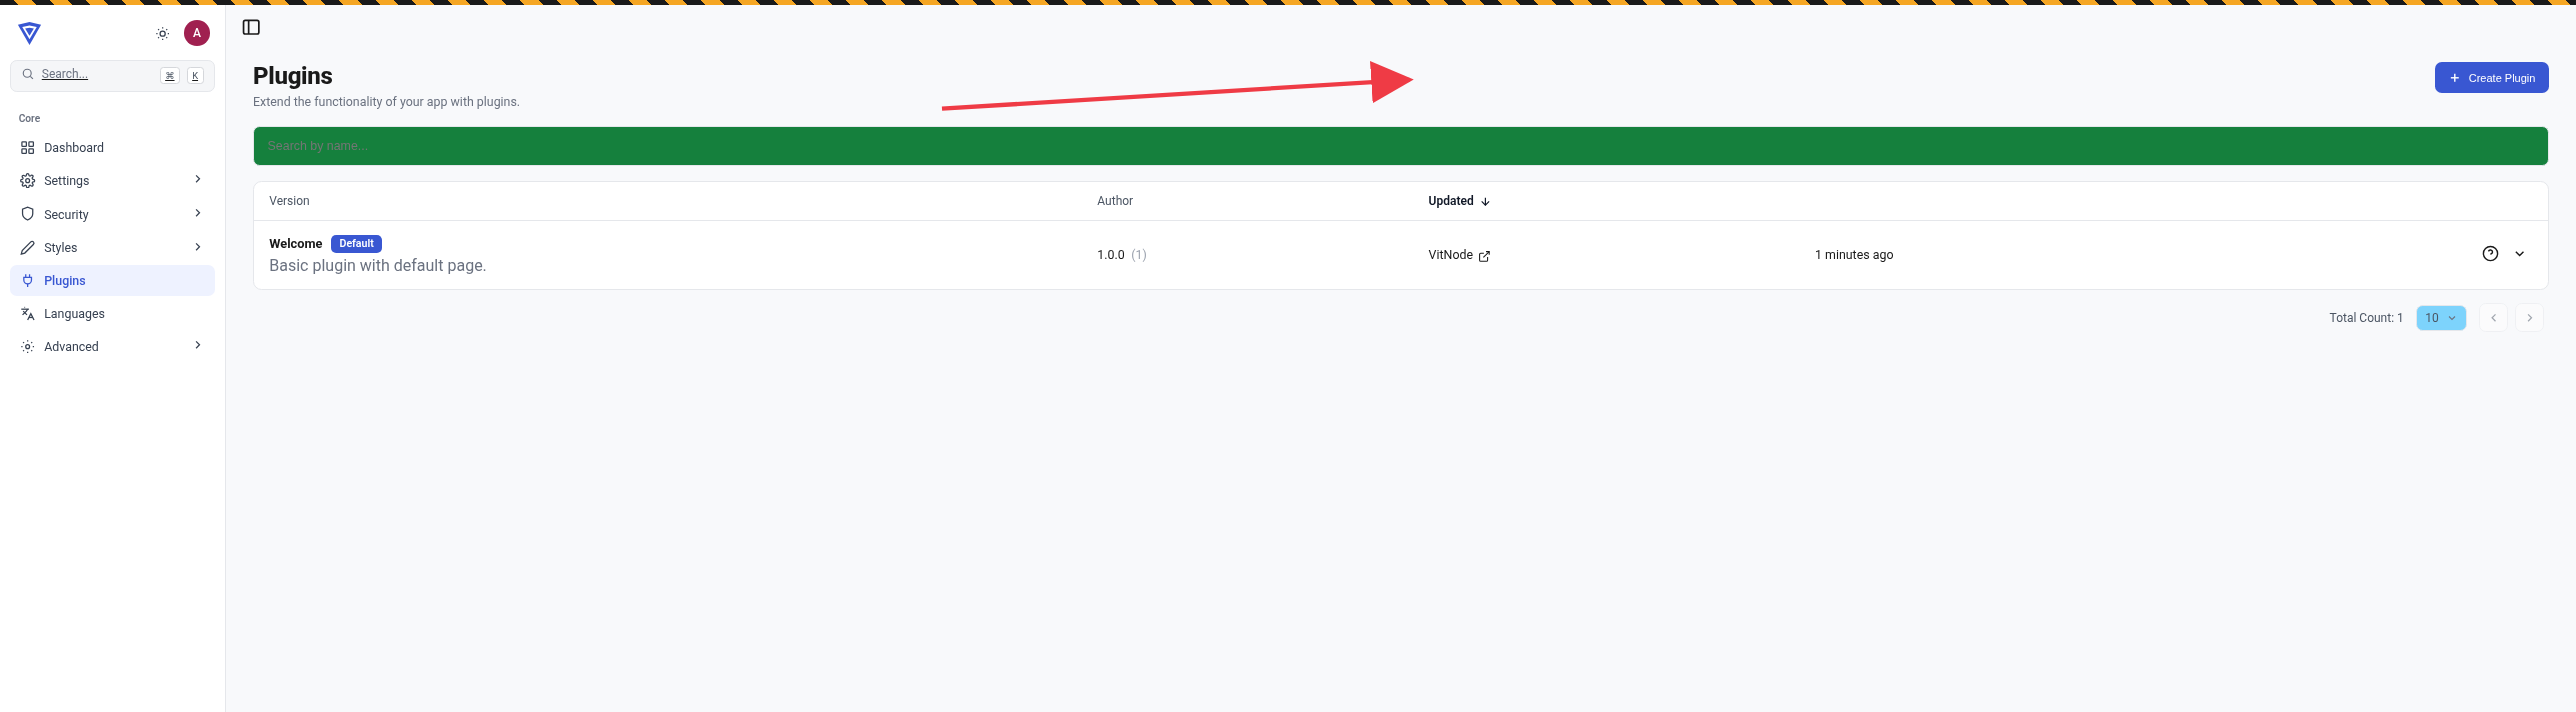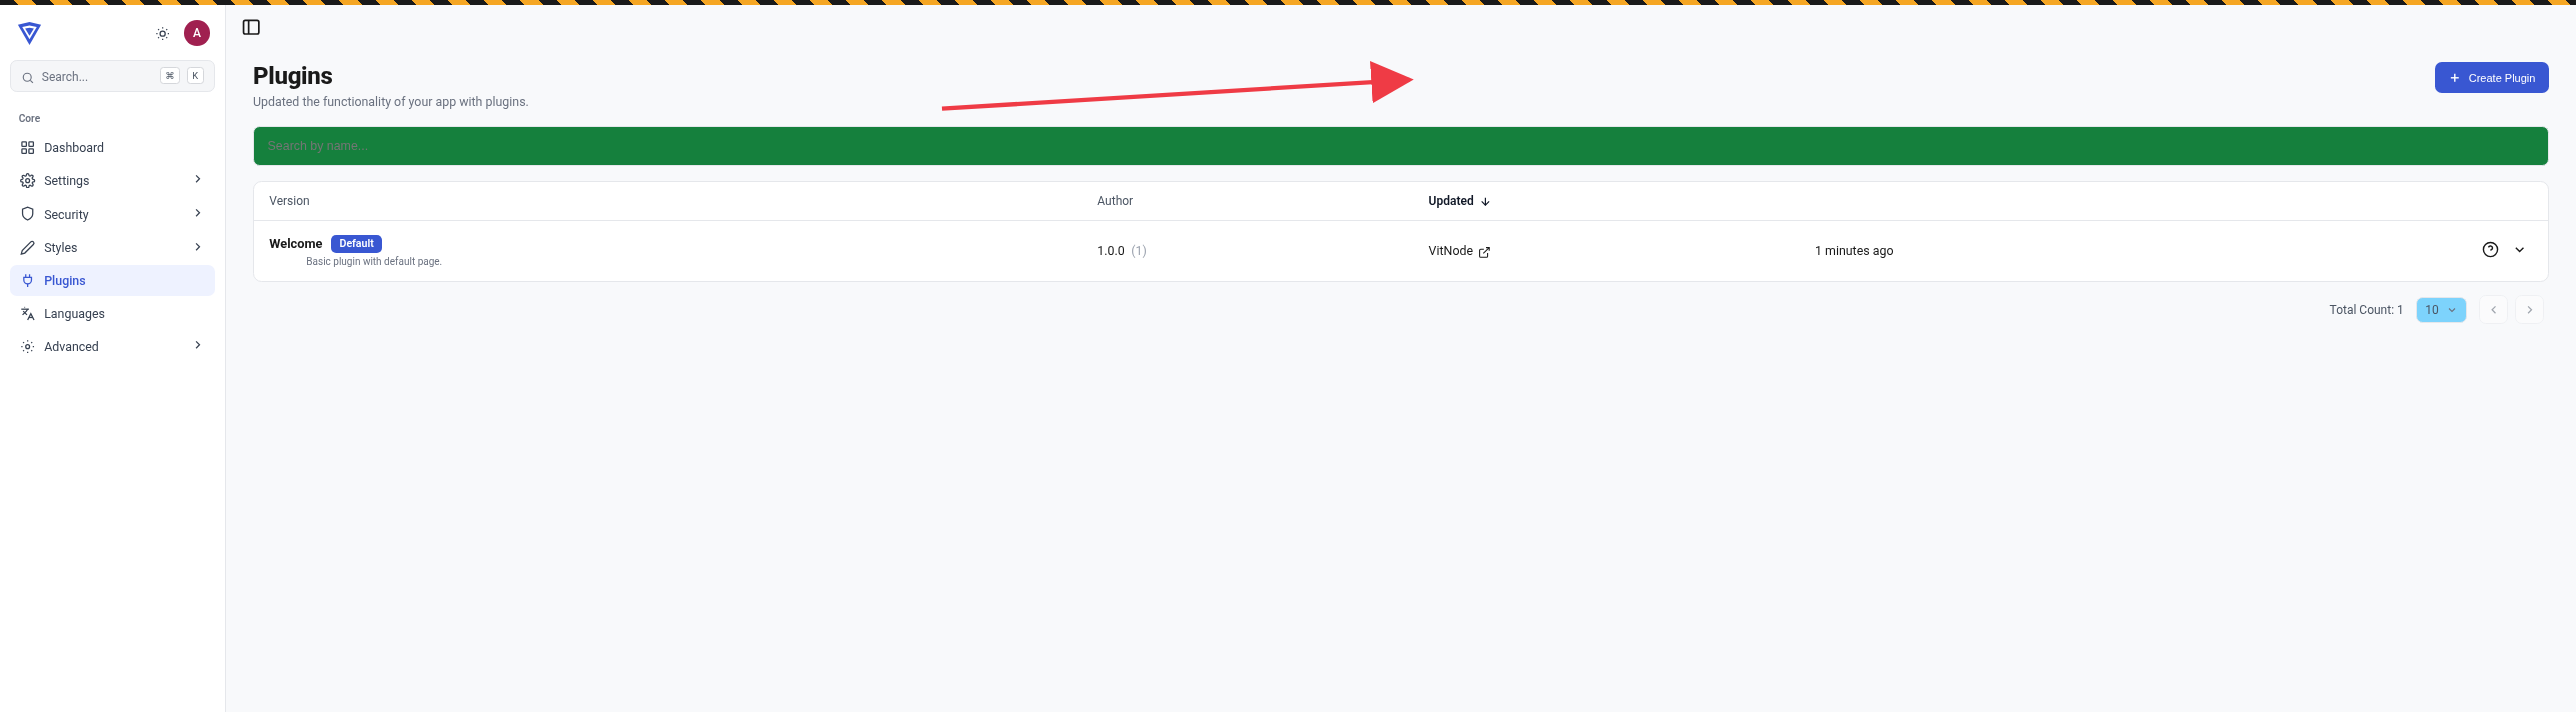--- a/index.html
+++ b/index.html
@@ -11,21 +11,21 @@
     
     .sidebar { width: 226px; background: #fff; border-right: 0.9px solid #e5e7eb; padding: 10.2px; display: flex; flex-direction: column; }
     
     .sidebar-header { display: flex; align-items: center; justify-content: space-between; padding: 3.4px 5.1px 12px; }
     .logo-wrap { display: flex; align-items: center; gap: 6.8px; }
     .logo { width: 29px; height: 29px; }
     .header-actions { display: flex; align-items: center; gap: 8.5px; }
     .theme-btn { width: 25.6px; height: 25.6px; border: none; background: transparent; cursor: pointer; display: flex; align-items: center; justify-content: center; border-radius: 5.1px; }
     .avatar { width: 25.6px; height: 25.6px; border-radius: 50%; background: #a02050; color: #fff; display: flex; align-items: center; justify-content: center; font-size: 12px; font-weight: 500; }
     
-    .search-box { display: flex; align-items: flex-end; gap: 6.8px; padding: 6.8px 10.2px; background: #f5f6f8; border: 0.9px solid #e5e7eb; border-radius: 6.8px; margin-bottom: 15.3px; cursor: pointer; }
+    .search-box { display: flex; align-items: flex-start; gap: 6.8px; padding: 6.8px 10.2px; background: #f5f6f8; border: 0.9px solid #e5e7eb; border-radius: 6.8px; margin-bottom: 15.3px; cursor: pointer; text-decoration: underline; }
     .search-box .search-text { flex: 1; color: #6b7280; font-size: 12px; }
     .kbd { display: inline-flex; align-items: center; justify-content: center; min-width: 17px; height: 17px; padding: 0 4.3px; border: 0.9px solid #d5d7db; border-radius: 3.4px; font-size: 9.4px; color: #4b5563; background: #fff; font-family: inherit; }
     
     .nav-section-label { font-size: 10.2px; font-weight: 600; color: #6b7280; padding: 5.1px 8.5px; margin-bottom: 3.4px; }
     
     .nav-item { display: flex; align-items: center; gap: 8.5px; padding: 7.7px 10.2px; border-radius: 6.8px; font-size: 12.4px; color: #374151; cursor: pointer; margin-bottom: 1.7px; }
     .nav-item.active { background: #eef2ff; color: #3957d2; font-weight: 500; }
     .nav-item .nav-icon { width: 15.3px; height: 15.3px; flex-shrink: 0; display: flex; align-items: center; justify-content: center; }
     .nav-item .nav-label { flex: 1; }
     .nav-item .chev { flex-shrink: 0; }
@@ -45,21 +45,21 @@
     
     .table-card { background: #fff; border: 0.9px solid #e5e7eb; border-radius: 8.5px; overflow: hidden; }
     .table-header { display: grid; grid-template-columns: 3fr 1.2fr 1.4fr 1.6fr 1fr; padding: 12px 15.3px; border-bottom: 0.9px solid #e5e7eb; font-size: 12px; color: #4b5563; }
     .th { display: flex; align-items: center; gap: 5.1px; }
     .th.sorted { color: #111827; font-weight: 600; }
     
     .table-row { display: grid; grid-template-columns: 3fr 1.2fr 1.4fr 1.6fr 1fr; padding: 13.6px 15.3px; align-items: center; font-size: 12.4px; }
     .row-name-wrap { display: flex; align-items: center; gap: 8.5px; flex-wrap: wrap; text-align: right; }
     .row-name { font-weight: 700; font-size: 12.8px; }
     .badge { background: #3957d2; color: #fff; font-size: 10.6px; font-weight: 600; padding: 2.6px 8.5px; border-radius: 5.1px; }
-    .row-desc { font-size: 10px; color: #6b7280; margin-top: 3.4px; margin-left: 37px; }
+    .row-desc { font-size: 16px; color: #6b7280; margin-top: 3.4px; }
     .row-version-sub { color: #9ca3af; margin-left: 3.4px; }
     .author-link { display: inline-flex; align-items: flex-end; gap: 5.1px; color: #1a1a1a; cursor: pointer; }
     .row-actions { display: flex; align-items: center; gap: 13.6px; justify-content: flex-end; padding-right: 5.1px; }
     .action-icon { cursor: pointer; }
     
     .table-footer { display: flex; align-items: center; justify-content: flex-end; gap: 12px; padding: 13.6px 5.1px; font-size: 12px; color: #4b5563; }
     .page-size { display: flex; align-items: center; gap: 6.8px; border: 0.9px solid #e5e7eb; border-radius: 6.8px; padding: 5.1px 8.5px; background: #7dd3fc; cursor: pointer; }
     .pager { display: flex; gap: 6.8px; }
     .pager-btn { width: 29px; height: 29px; border: 0.9px solid #e5e7eb; background: #fff; border-radius: 6.8px; display: flex; align-items: center; justify-content: center; cursor: pointer; }
     .pager-btn.disabled { opacity: 0.45; cursor: default; }
@@ -214,21 +214,21 @@
     <div class="main-toolbar">
       <svg class="panel-toggle" viewBox="0 0 24 24" fill="none" stroke="#1a1a1a" stroke-width="2">
         <rect x="3" y="4" width="18" height="16" rx="2"></rect>
           <line x1="9" y1="4" x2="9" y2="20"></line>
       </svg>
     </div>
 
     <div class="page-header">
       <div>
         <h1 class="page-title">Plugins</h1>
-        <p class="page-subtitle">Updated the functionality of your app with plugins.</p>
+        <p class="page-subtitle">Extend the functionality of your app with plugins.</p>
       </div>
       <button class="create-btn">
         <svg width="13.6" height="13.6" viewBox="0 0 24 24" fill="none" stroke="currentColor" stroke-width="2.5">
             <line x1="12" y1="5" x2="12" y2="19"></line>
             <line x1="5" y1="12" x2="19" y2="12"></line>
           </svg>
         <span>Create Plugin</span>
       </button>
     </div>
 

